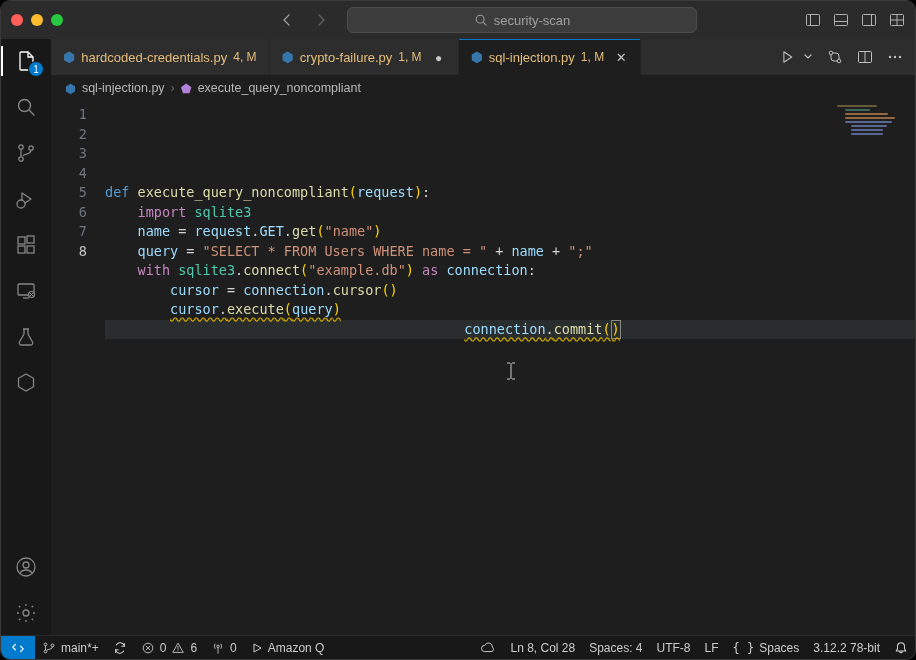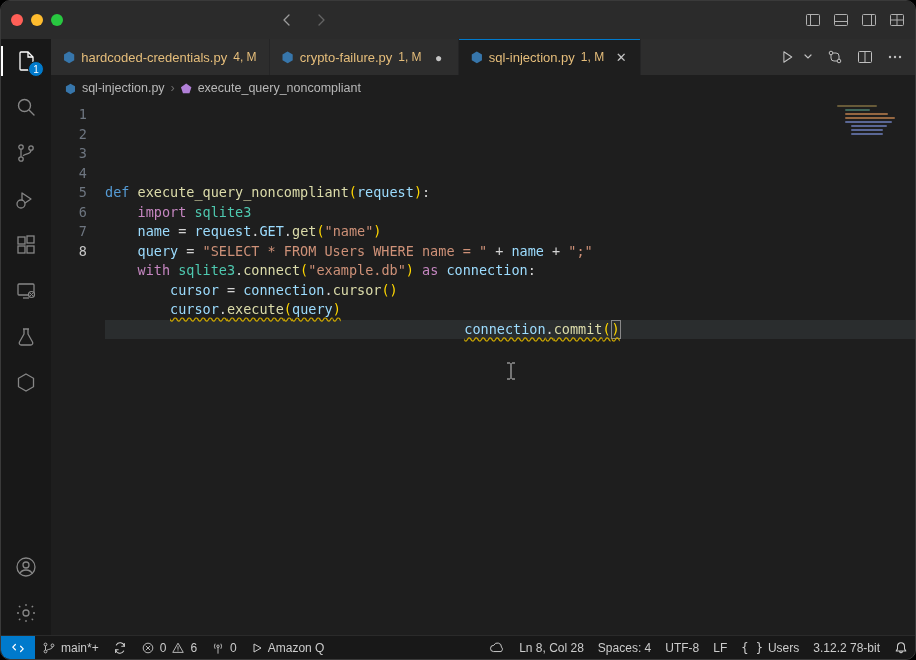--- a/index.html
+++ b/index.html
@@ -198,20 +198,27 @@
         <svg width="16" height="16" viewBox="0 0 16 16" fill="none">
             <path d="M10 3 5 8l5 5" stroke="currentColor" stroke-width="1.3" stroke-linecap="round" stroke-linejoin="round"></path>
           </svg>
       </span>
       <span style="opacity:.5">
         <svg width="16" height="16" viewBox="0 0 16 16" fill="none">
             <path d="M6 3l5 5-5 5" stroke="currentColor" stroke-width="1.3" stroke-linecap="round" stroke-linejoin="round"></path>
           </svg>
       </span>
     </div>
+    <div class="search-box">
+      <svg width="14" height="14" viewBox="0 0 16 16" fill="none">
+          <circle cx="7" cy="7" r="4.5" stroke="currentColor" stroke-width="1.2"></circle>
+          <path d="M11 11l3 3" stroke="currentColor" stroke-width="1.2" stroke-linecap="round"></path>
+        </svg>
+      <span>security-scan</span>
+    </div>
     <div class="title-right">
       <span>
           <svg width="16" height="16" viewBox="0 0 16 16">
             <rect x="1.5" y="2.5" width="13" height="11" rx="1" stroke="currentColor" fill="none"></rect>
             <path d="M5.5 2.5v11" stroke="currentColor"></path>
           </svg>
         </span>
       <span>
           <svg width="16" height="16" viewBox="0 0 16 16">
             <rect x="1.5" y="2.5" width="13" height="11" rx="1" stroke="currentColor" fill="none"></rect>
@@ -465,21 +472,21 @@
       <span>Spaces: 4</span>
     </div>
     <div class="slr">
       <span>UTF-8</span>
     </div>
     <div class="slr">
       <span>LF</span>
     </div>
     <div class="slr">
       <span style="font-family:monospace">{ }</span>
-      <span>Users</span>
+      <span>Spaces</span>
     </div>
     <div class="slr">
       <span>3.12.2 78-bit</span>
     </div>
     <div class="slr">
       <svg width="14" height="14" viewBox="0 0 16 16" fill="none">
           <path d="M8 2a4 4 0 0 0-4 4v3l-1.5 2.5h11L12 9V6a4 4 0 0 0-4-4zM6.5 12a1.5 1.5 0 0 0 3 0" stroke="currentColor" stroke-width="1.2" stroke-linejoin="round"></path>
         </svg>
     </div>
   </div>

